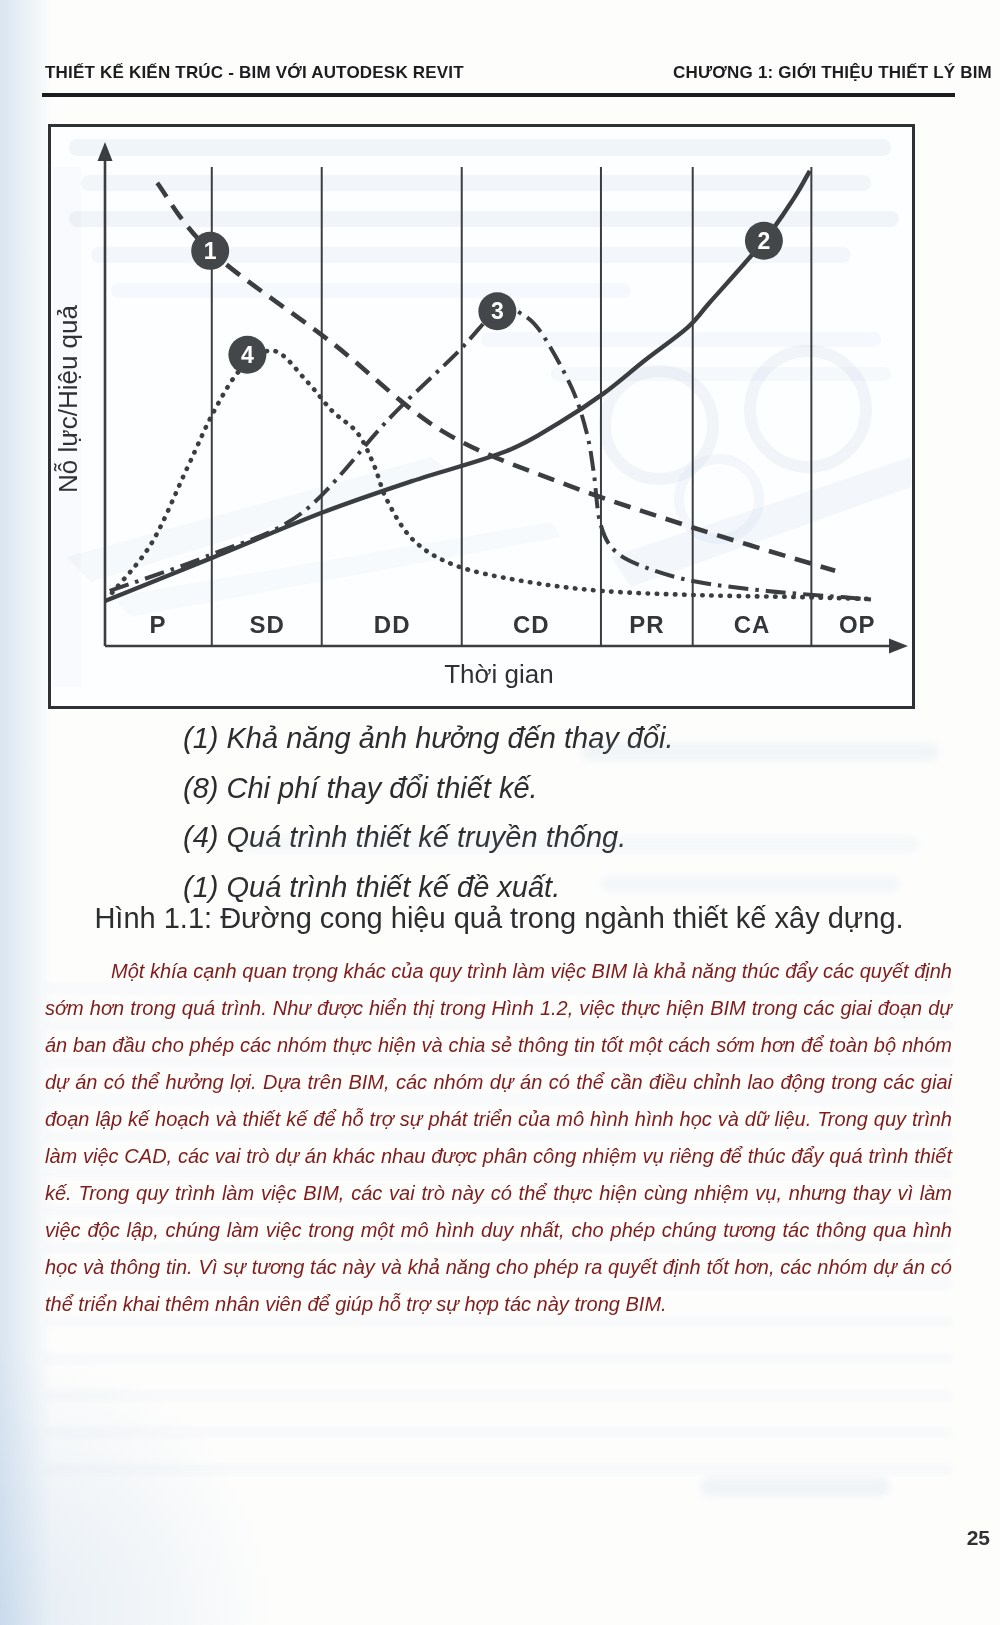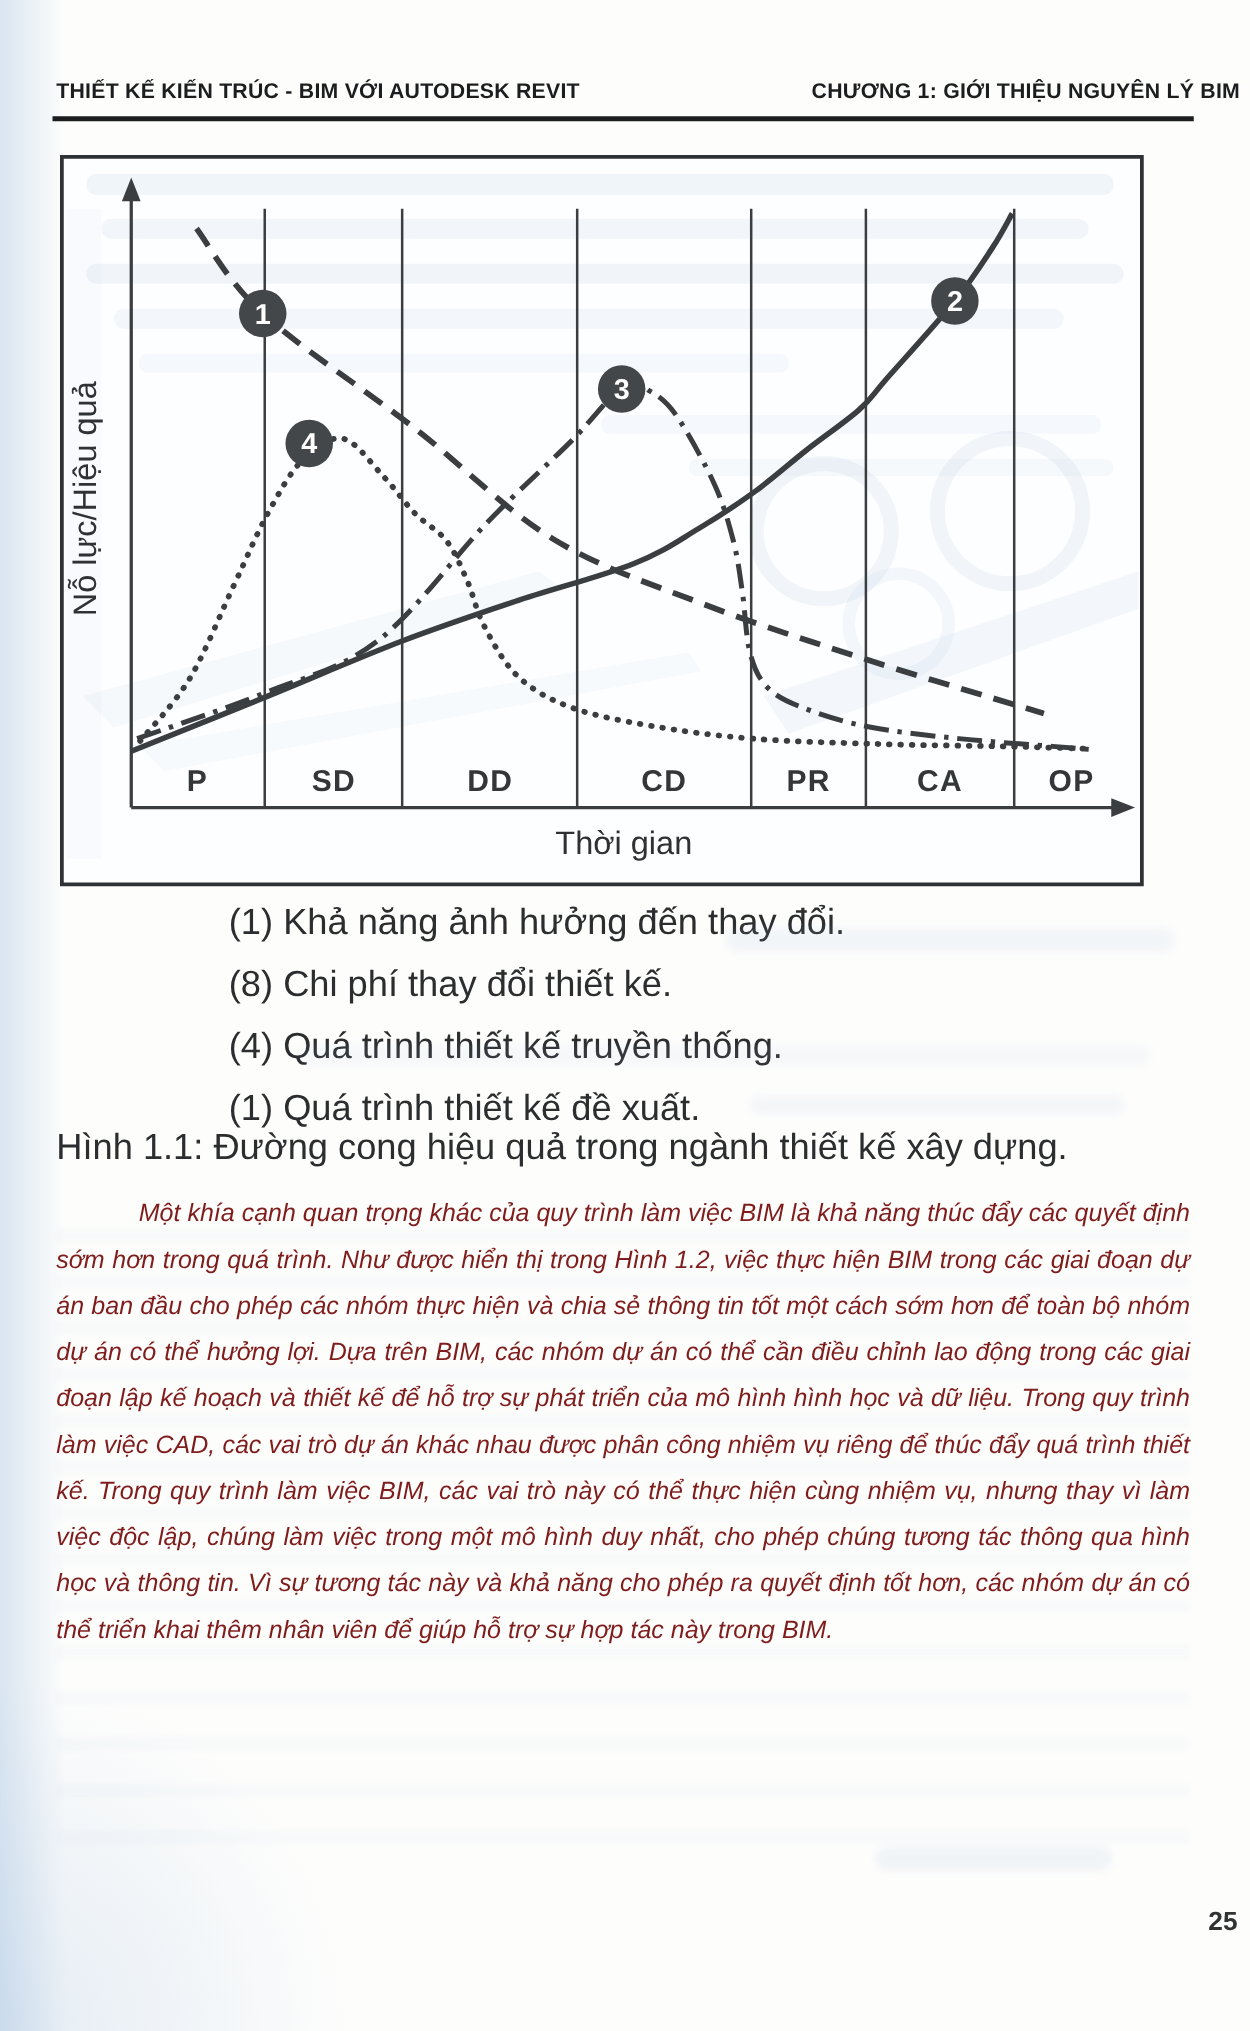--- a/index.html
+++ b/index.html
@@ -22,23 +22,23 @@
 
   .figure-box{position:absolute;left:48px;top:124px;width:861px;height:579px;
     border:3px solid #2f3234;background:#fdfeff;box-sizing:content-box;}
   .figure-box svg{position:absolute;left:0;top:0;width:861px;height:579px;}
 
   .phase-lbl{font:bold 24px "Liberation Sans","DejaVu Sans",sans-serif;fill:#34373a;letter-spacing:1px;}
   .axis-ttl{font:26px "Liberation Sans","DejaVu Sans",sans-serif;fill:#2f3234;}
   .badge-num{font:bold 23px "Liberation Sans","DejaVu Sans",sans-serif;fill:#ffffff;}
 
   .legend{position:absolute;left:183px;top:714px;font-size:29px;color:#2b2d2f;}
-  .legend-item{display:block;line-height:49.5px;white-space:nowrap;}
+  .legend-item{display:block;line-height:49.5px;white-space:nowrap;font-style:italic;}
 
-  .caption{position:absolute;left:45px;top:902px;width:908px;
+  .caption{position:absolute;left:45px;top:902px;width:908px;text-align:center;
     font-size:29px;color:#2b2d2f;}
 
   .para{position:absolute;left:45px;top:953px;width:907px;
     font-size:20px;line-height:37px;text-align:justify;text-indent:66px;color:#7f1d1d;font-style:italic;}
 
   .pageno{position:absolute;right:50px;top:1526px;font-size:21px;font-weight:bold;color:#303234;}
 
   
   .ghost-stripe{position:absolute;background:#9db8d8;border-radius:10px;filter:blur(3px);}
   .para-ghost{position:absolute;left:45px;top:960px;width:907px;height:530px;opacity:.3;
@@ -47,21 +47,21 @@
 </style>
 </head>
 <body>
 
 <div class="page">
 
   <div class="edge-tint"></div>
   <div class="corner-tint"></div>
 
   <div class="hdr hdr-left">THIẾT KẾ KIẾN TRÚC - BIM VỚI AUTODESK REVIT</div>
-  <div class="hdr hdr-right">CHƯƠNG 1: GIỚI THIỆU NGUYÊN LÝ BIM</div>
+  <div class="hdr hdr-right">CHƯƠNG 1: GIỚI THIỆU THIẾT LÝ BIM</div>
   <div class="hdr-rule"></div>
 
   <div class="figure-box">
     <svg id="curve-svg" viewBox="0 0 861 579">
 
       <g fill="#9db8d8" stroke="none">
         <rect x="18" y="12" width="822" height="17" rx="8" opacity="0.13"></rect>
         <rect x="30" y="48" width="790" height="16" rx="8" opacity="0.11"></rect>
         <rect x="18" y="84" width="830" height="16" rx="8" opacity="0.12"></rect>
         <rect x="40" y="120" width="760" height="16" rx="8" opacity="0.10"></rect>

